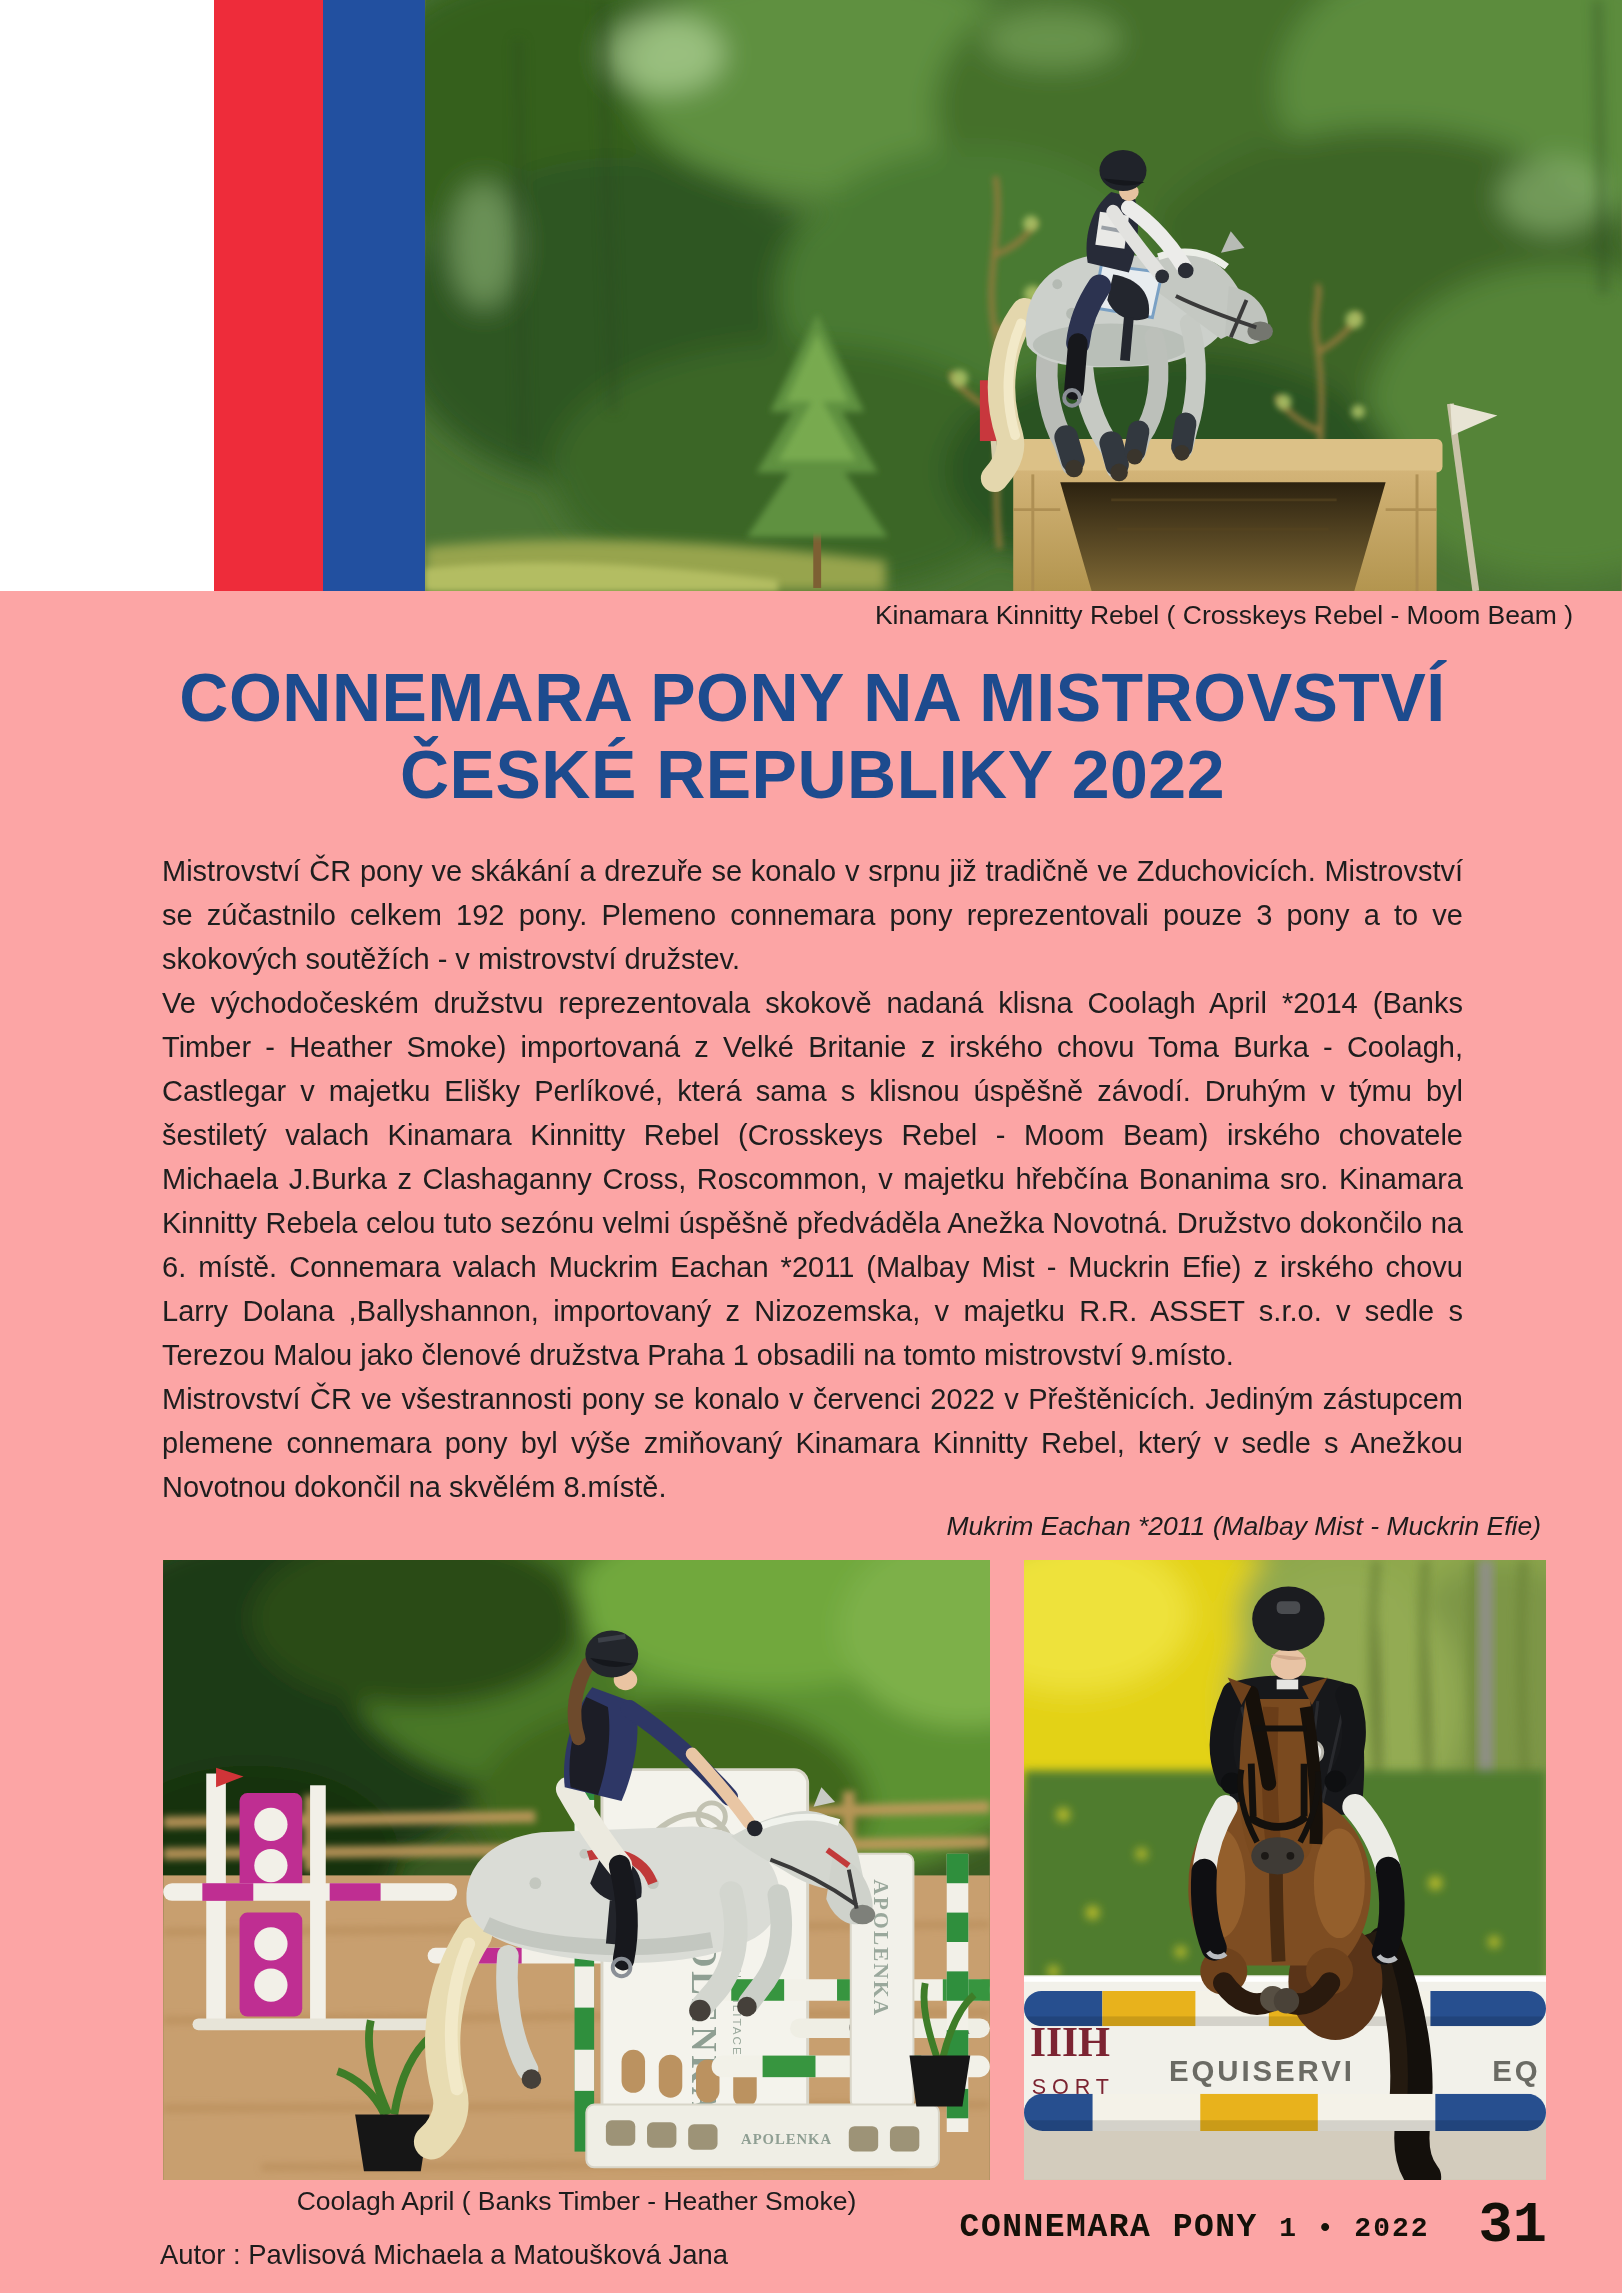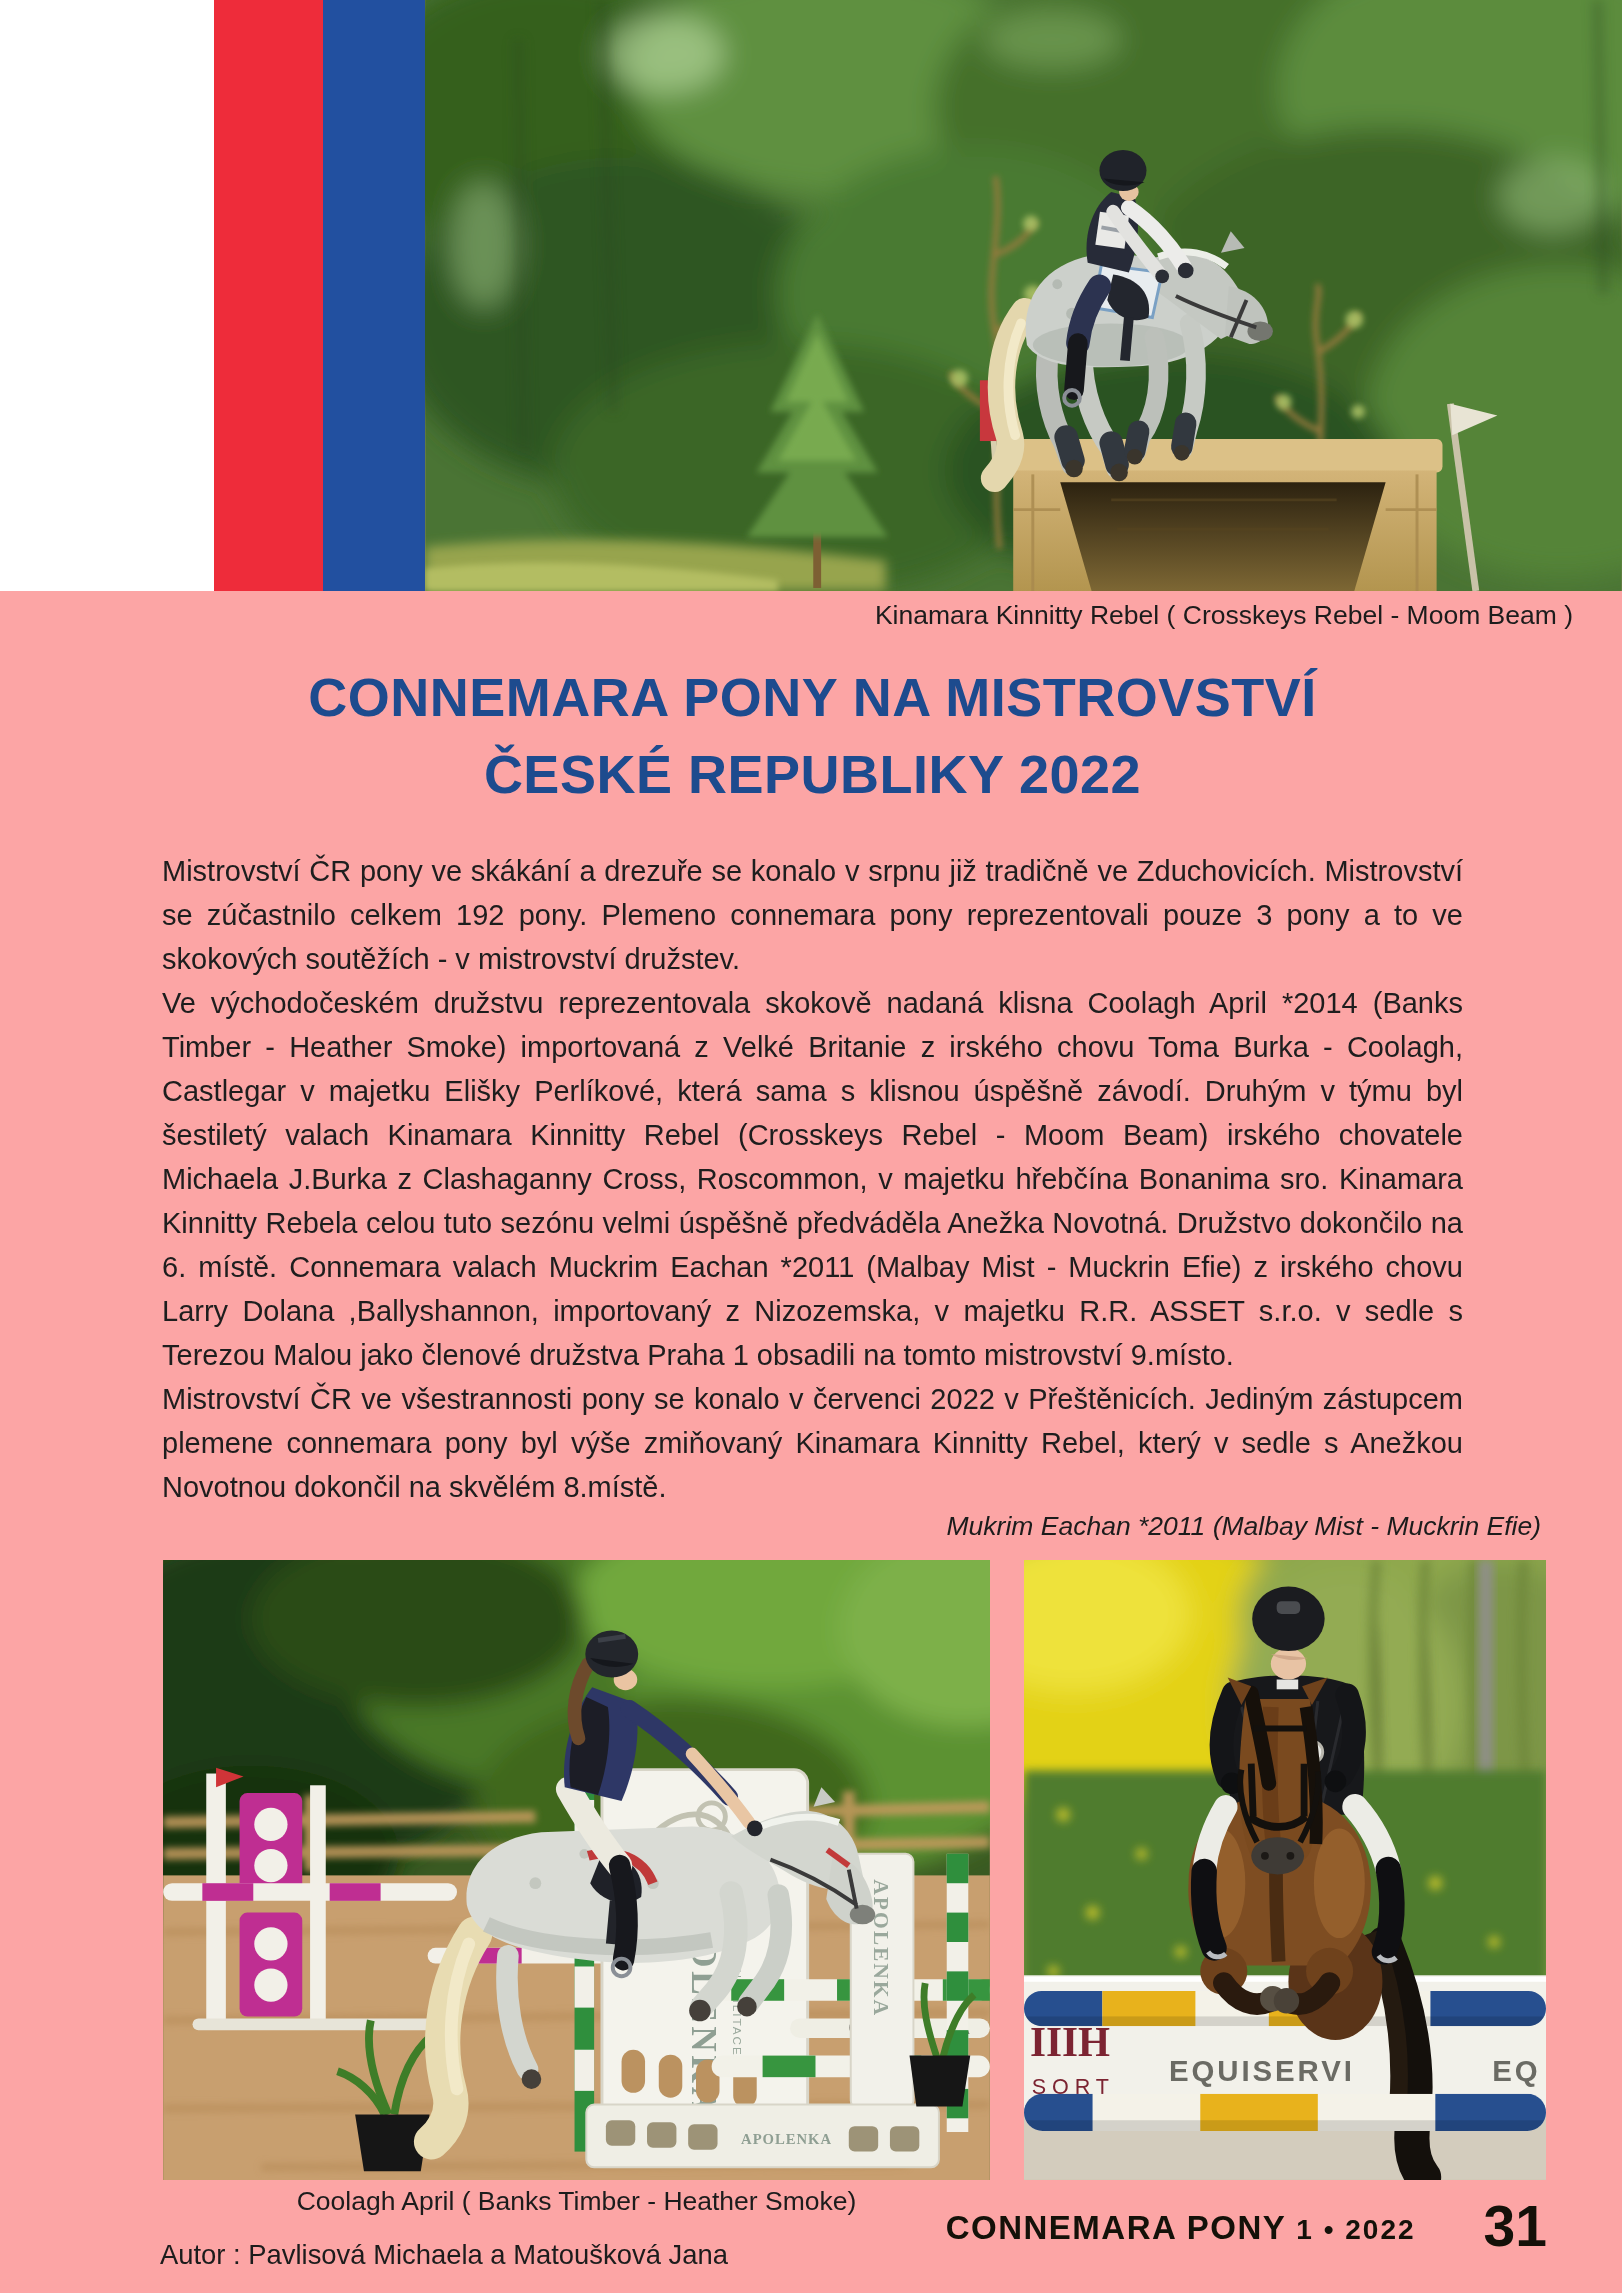--- a/index.html
+++ b/index.html
@@ -23,34 +23,34 @@
   #photo-right{left:1024px;top:1560px;}
 
   .caption{font-size:26.5px;color:#1c1c1c;line-height:31px;}
   #caption-top{position:absolute;top:600px;right:49px;text-align:right;}
   #caption-mukrim{position:absolute;top:1511px;right:81px;text-align:right;font-style:italic;}
   #caption-coolagh{position:absolute;left:163px;width:827px;top:2186px;text-align:center;}
   #author-line{position:absolute;left:160px;top:2239px;font-size:27.4px;color:#1c1c1c;}
 
   #title{
     position:absolute;left:162px;top:659px;width:1301px;
-    text-align:center;font-weight:bold;font-size:54px;line-height:77px;
+    text-align:center;font-weight:bold;font-size:68px;line-height:77px;
     letter-spacing:0.5px;
   }
   #article-body{
     position:absolute;left:162px;top:849px;width:1301px;
     font-size:29px;line-height:44px;text-align:justify;
   }
   #article-body p{margin:0;}
   #article-body b{font-weight:normal;}
 
   #footer{
     position:absolute;top:2197px;right:75px;
-    display:flex;align-items:flex-start;gap:30px;
-    font-family:Liberation Sans, sans-serif;color:#141109;
+    display:flex;align-items:flex-start;gap:11px;
+    font-family:Liberation Mono, monospace;color:#141109;
   }
   #footer .mag{font-size:33px;letter-spacing:1.5px;padding-top:11.8px;font-weight:600;}
   #footer .mag .issue{font-size:28px;letter-spacing:2px;}
   #footer .pagenum{font-size:57px;line-height:59px;font-weight:600;margin-left:38px;}
 </style>
 </head>
 <body>
 
 <div id="page" style="background: #fca5a5;">
 

